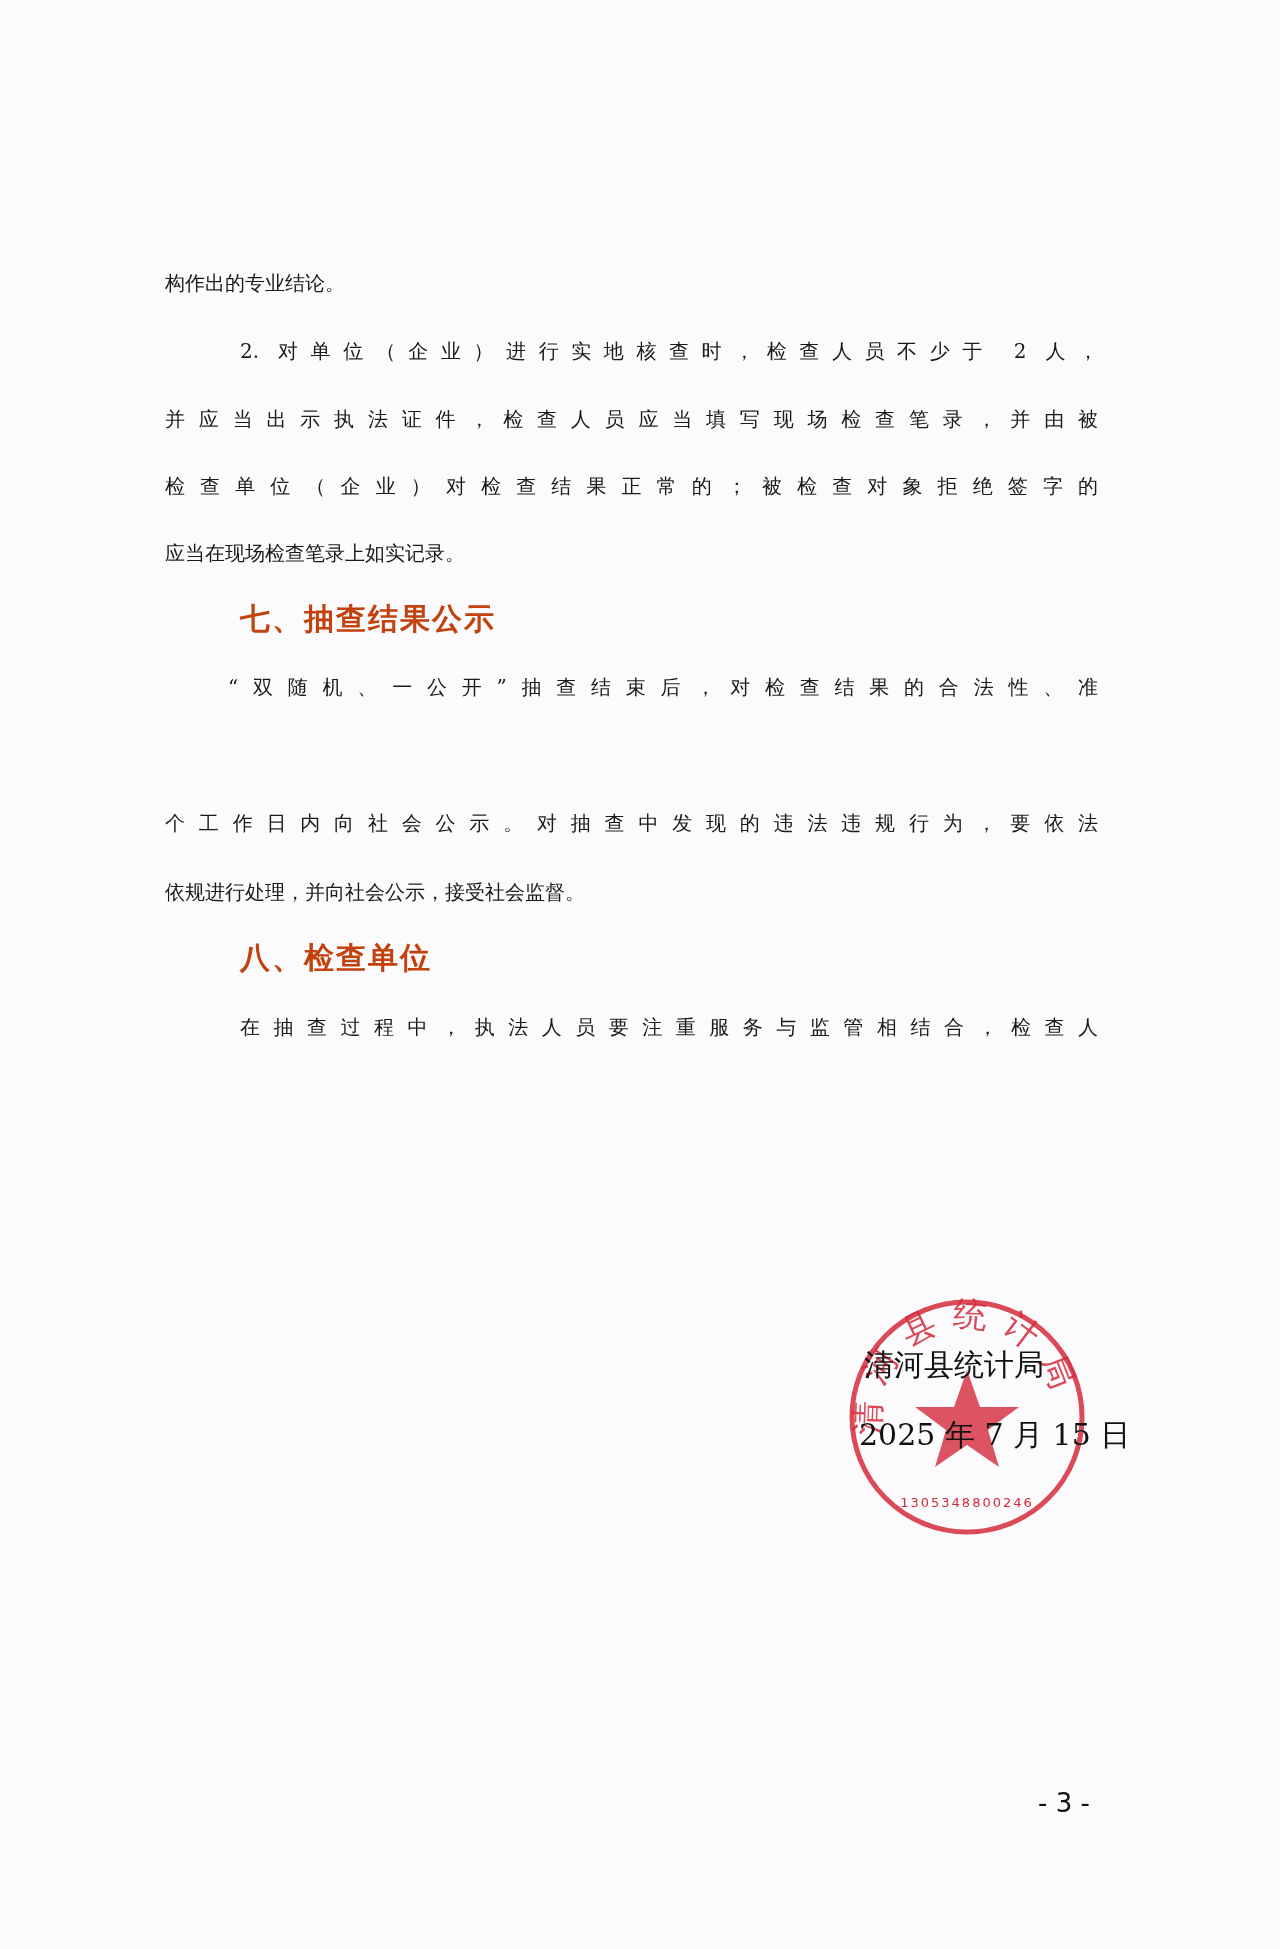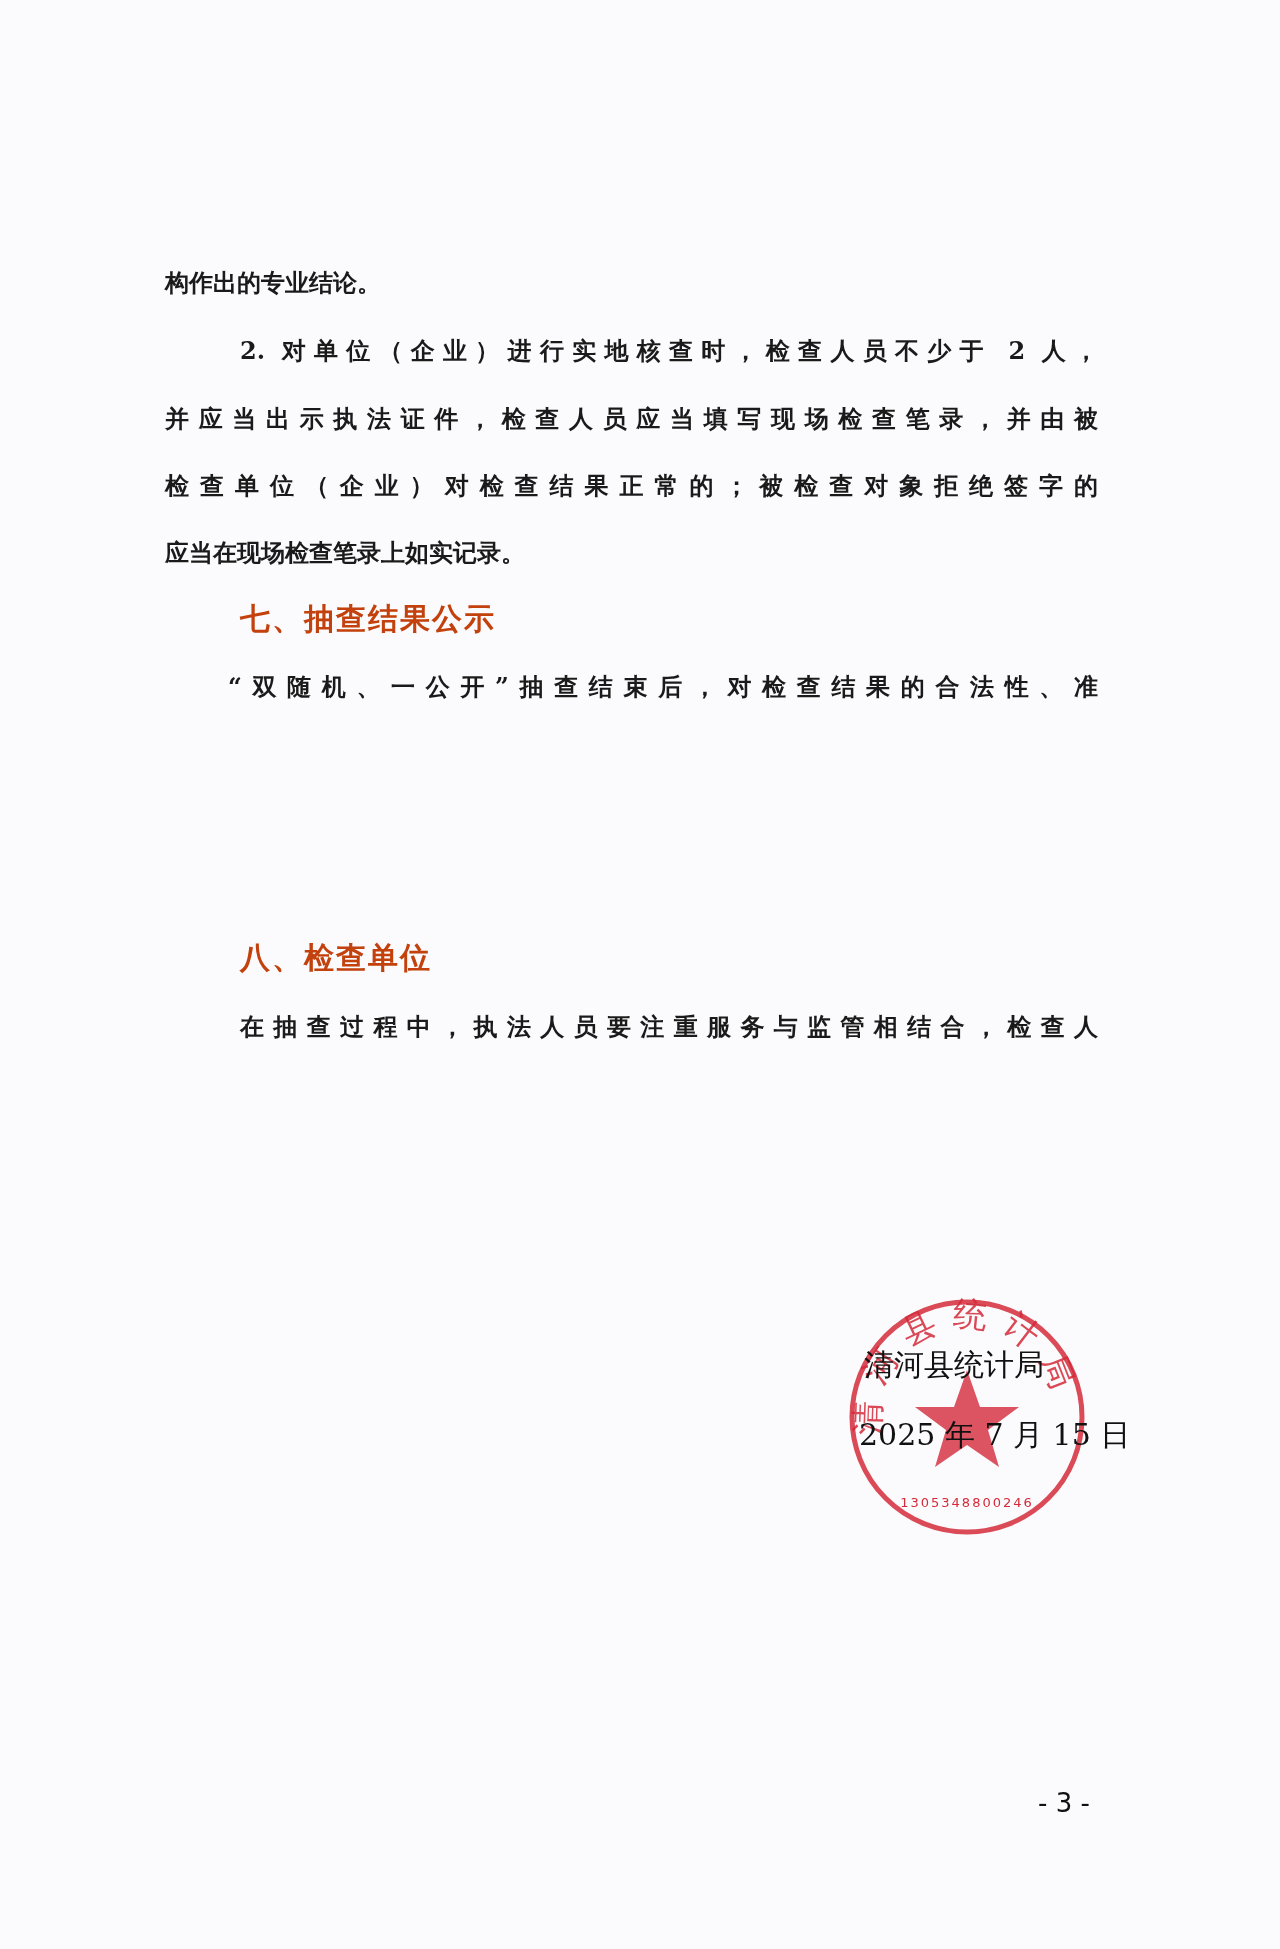--- a/index.html
+++ b/index.html
@@ -1,20 +1,20 @@
 <!DOCTYPE html>
 <html><head>
 <meta charset="utf-8">
 <style>
   html, body { margin:0; padding:0; }
   body { width:1280px; height:1949px; background:#fafafc; position:relative; overflow:hidden;
          font-family: "DejaVu Serif", "Liberation Serif", serif; color:#1a1a1a; }
   .page { position:absolute; left:0; top:0; width:1280px; height:1949px; background:#fbfbfd; }
   .line { position:absolute; left:165px; width:933px; height:44px; line-height:44px;
-          font-size:24px; white-space:nowrap; text-align:justify; text-align-last:justify;font-weight:bold; }
+          font-size:20px; white-space:nowrap; text-align:justify; text-align-last:justify; }
   .line.last { text-align-last:left; }
   .line.indent { left:240px; width:858px; }
   .line.indent-q { left:228px; width:870px; }
   .heading { position:absolute; left:240px; height:44px; line-height:44px; font-size:30px;
              font-family:"DejaVu Sans","Liberation Sans",sans-serif; font-weight:bold; color:#c2410c; letter-spacing:2px; }
   .sig { position:absolute; font-size:30px; line-height:40px; white-space:nowrap; color:#111; z-index:3; }
   .stamp { position:absolute; left:845px; top:1295px; width:245px; height:245px; z-index:2; }
   .pageno { position:absolute; left:1038px; top:1788px; font-size:26px; font-family:"DejaVu Sans", sans-serif; color:#111; }
 </style>
 </head>
@@ -23,20 +23,22 @@
 <div class="page">
 
   <div class="line last" style="top:261px">构作出的专业结论。</div>
   <div class="line indent" style="top:329px">2. 对单位（企业）进行实地核查时，检查人员不少于 2 人，</div>
   <div class="line" style="top:397px">并应当出示执法证件，检查人员应当填写现场检查笔录，并由被</div>
   <div class="line" style="top:464px">检查单位（企业）对检查结果正常的；被检查对象拒绝签字的</div>
   <div class="line last" style="top:531px">应当在现场检查笔录上如实记录。</div>
 
   <div class="heading" style="top:597px">七、抽查结果公示</div>
   <div class="line indent-q" style="top:665px">“双随机、一公开”抽查结束后，对检查结果的合法性、准</div>
+  <div class="line" style="top:801px">个工作日内向社会公示。对抽查中发现的违法违规行为，要依法</div>
+  <div class="line last" style="top:870px">依规进行处理，并向社会公示，接受社会监督。</div>
 
   <div class="heading" style="top:936px">八、检查单位</div>
   <div class="line indent" style="top:1005px">在抽查过程中，执法人员要注重服务与监管相结合，检查人</div>
 
   <svg class="stamp" viewBox="0 0 245 245">
     <defs>
       <path id="arc" d="M 40 150 A 88 88 0 1 1 205 150"></path>
     </defs>
     <circle cx="122" cy="122" r="115" fill="none" stroke="#d42a3a" stroke-width="5" opacity="0.85"></circle>
     <text font-size="34" fill="#d42a3a" opacity="0.85" font-family="DejaVu Sans, sans-serif">

